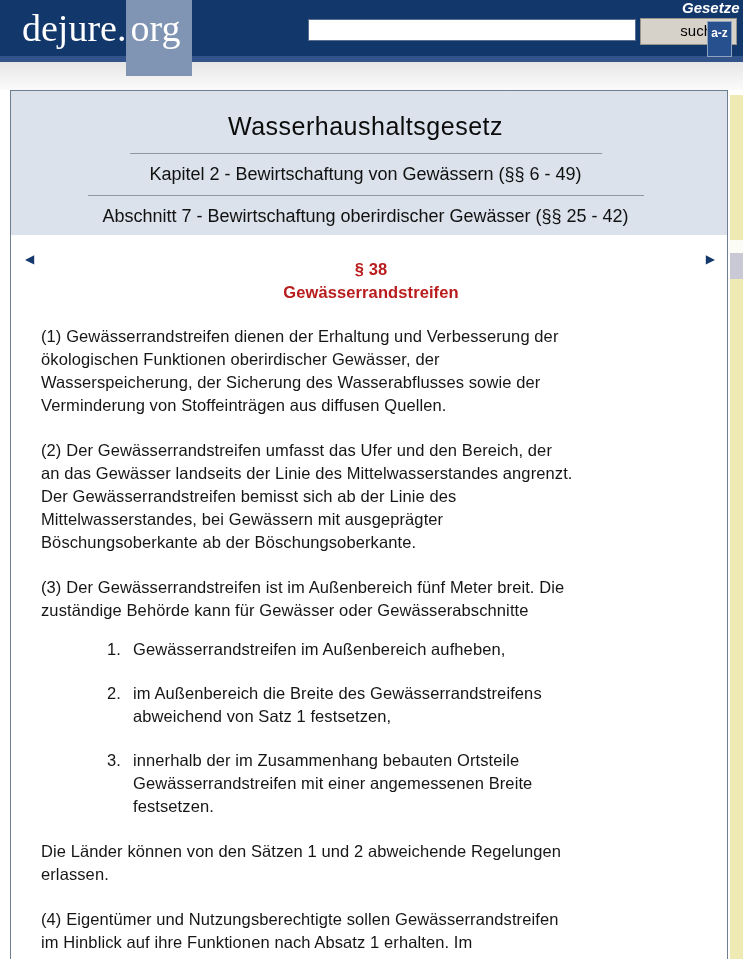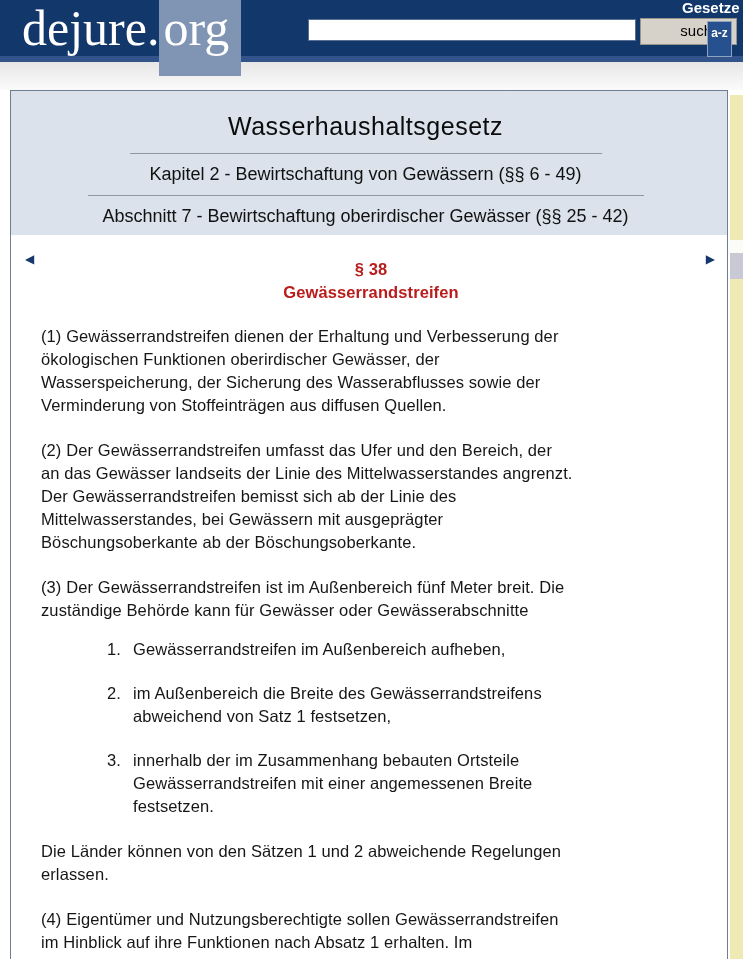--- a/index.html
+++ b/index.html
@@ -6,34 +6,34 @@
   body{
     width:743px;height:959px;overflow:hidden;position:relative;
     background:#ffffff;font-family:"Liberation Sans",sans-serif;
   }
   
   .topbar{position:absolute;left:0;top:0;width:743px;height:56px;
     background:#12386b;border-bottom:6px solid #33548a;}
   .subbar{position:absolute;left:0;top:62px;width:743px;height:28px;
     background:linear-gradient(#e6e6e6,#fbfbfb);}
   .logo{position:absolute;left:22px;top:0;z-index:6;color:#fff;white-space:nowrap;
-    font-family:"Liberation Serif",serif;font-size:50px;cursor:pointer;}
+    font-family:"Liberation Serif",serif;font-size:38px;cursor:pointer;}
   .logo .part{display:inline-block;vertical-align:top;line-height:56px;height:66px;}
   .logo .org{background:#8095b4;padding:0 12px 10px 4px;}
   .search-input{position:absolute;left:308px;top:19px;width:328px;height:22px;
     border:1px solid #5a6e93;background:#fff;z-index:5;box-sizing:border-box;padding:0 4px;
     font-size:14px;font-family:"Liberation Sans",sans-serif;}
   .btn-suchen{position:absolute;left:640px;top:18px;width:63px;height:25px;z-index:5;
     background:#d6d2c9;border:1px solid #97948c;color:#000;font-size:15px;
     text-align:center;line-height:23px;cursor:pointer;padding-left:32px;}
   .btn-az{position:absolute;left:707px;top:21px;width:25px;height:36px;z-index:5;
     background:#27508e;border:1px solid #8fa3c0;color:#fff;font-weight:bold;
     font-size:12px;text-align:center;line-height:23px;box-sizing:border-box;cursor:pointer;}
   .nav-gesetze{position:absolute;left:682px;top:-1px;z-index:5;color:#fff;
-    font-weight:bold;font-size:15px;line-height:17px;cursor:pointer;white-space:nowrap;}
+    font-weight:bold;font-size:15px;line-height:17px;cursor:pointer;white-space:nowrap;font-style:italic;}
   
   .side-strip{position:absolute;right:0;top:95px;width:13px;height:864px;background:#efe9b4;}
   .side-white{position:absolute;right:0;top:240px;width:13px;height:13px;background:#fcfcf6;}
   .side-gray{position:absolute;right:0;top:253px;width:13px;height:26px;background:#c9c9d6;}
   
   .panel{position:absolute;left:10px;top:90px;width:716px;height:880px;
     border:1px solid #6e7e8e;background:#fff;box-sizing:content-box;}
   .panel-head{background:#dbe2eb;padding:15px 7px 8px 0;}
   .law-title{font-size:25px;font-weight:normal;color:#0b0b0b;text-align:center;
     margin:6px 0 0 0;letter-spacing:0.5px;}

